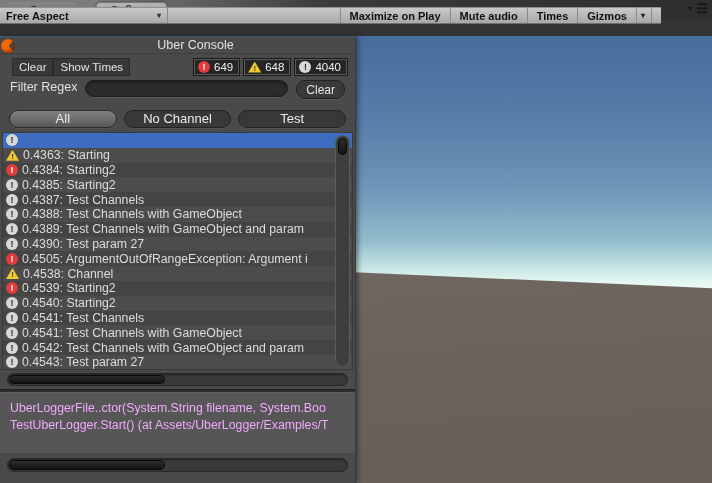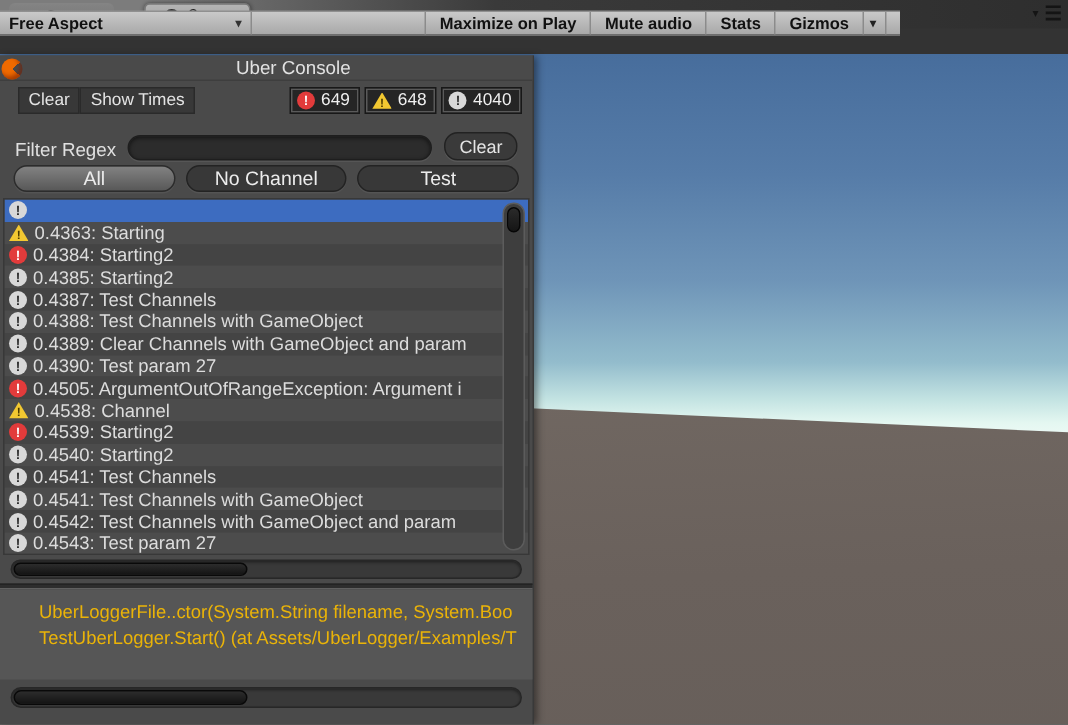--- a/index.html
+++ b/index.html
@@ -15,21 +15,21 @@
   .tab-game { left:96px; background:linear-gradient(#b4b4b4,#9d9d9d); border:1px solid #777; border-bottom:none;
     box-shadow:0 0 3px rgba(0,0,0,.45);font-family:Liberation Mono, monospace; }
   .grid-icon { font-size:12px; color:#262626; line-height:1; }
   .pacman-dark { width:11px; height:11px; border-radius:50%;
     background:conic-gradient(#2f2f2f 0 225deg, rgba(0,0,0,0) 225deg 315deg, #2f2f2f 315deg 360deg); }
   .tabbar-menu { position:absolute; right:4px; top:2px; display:flex; align-items:center; gap:4px; color:#141414; }
   .mini-caret { font-size:8px; line-height:1; }
   .hamburger { font-size:13px; font-weight:bold; line-height:1; }
 
   
-  .gtoolbar { position:absolute; top:7px; left:0; width:600px; height:17px;
+  .gtoolbar { position:absolute; top:7px; left:0; width:661px; height:17px;
     background:linear-gradient(#c9c9c9,#a8a8a8); border-top:1px solid #909090; border-bottom:1px solid #6f6f6f;
     display:flex; align-items:center; font-size:11px; font-weight:bold; color:#111; }
   .aspect { display:flex; align-items:center; height:100%; width:168px; padding:0 6px;
     border-right:1px solid #8b8b8b; }
   .aspect .caret { margin-left:auto; font-size:8px; color:#333; }
   .gtb-group { margin-left:auto; display:flex; height:100%; align-items:stretch; }
   .gtb-btn { display:flex; align-items:center; padding:0 9px; border-left:1px solid #8b8b8b; white-space:nowrap; }
   .gtb-caret { display:flex; align-items:center; padding:0 6px 0 4px; border-left:1px solid #8b8b8b;
     font-size:8px; color:#222; }
   .gtb-end { width:10px; border-left:1px solid #8b8b8b; }
@@ -51,21 +51,21 @@
     background:conic-gradient(#f06a00 0 50deg, rgba(0,0,0,0) 50deg 130deg, #f06a00 130deg 360deg);
     box-shadow:inset -2px -2px 3px rgba(120,30,0,.6); }
 
   .btnrow { flex:0 0 26px; display:flex; align-items:center; padding:0 8px 0 12px; }
   .sm-btn { background:#383838; border:1px solid #2a2a2a; color:#e4e4e4; font-size:11.5px;
     padding:2px 6px; line-height:1.1; cursor:default; }
   .badges { margin-left:auto; display:flex; gap:5px; }
   .badge { display:flex; align-items:center; gap:4px; background:#252525; border:1px solid #5a5a5a;
     outline:1px solid #181818; padding:1px 5px 1px 3px; font-size:11.5px; color:#f0f0f0; cursor:default; }
 
-  .filterrow { flex:0 0 27px; display:flex; align-items:flex-end; gap:8px; padding:0 10px; }
+  .filterrow { flex:0 0 27px; display:flex; align-items:flex-start; gap:8px; padding:0 10px; }
   .filterlabel { font-size:12.5px; color:#e0e0e0; white-space:nowrap; }
   .filterinput { flex:1; height:17px; background:#2c2c2c; border:1px solid #1e1e1e; border-radius:9px;
     box-shadow:inset 0 1px 3px rgba(0,0,0,.55), 0 1px 0 rgba(255,255,255,.07);
     color:#e8e8e8; font-size:12px; padding:0 8px; outline:none; font-family:"Liberation Sans",sans-serif; }
   .pill-btn { height:19px; border-radius:9px; background:#3a3a3a; border:1px solid #222;
     box-shadow:0 1px 0 rgba(255,255,255,.08); color:#e4e4e4; font-size:12px; padding:0 9px; cursor:default;
     display:flex; align-items:center; }
 
   .chrow { flex:0 0 23px; display:flex; align-items:center; gap:7px; padding:0 9px; }
   .chbtn { flex:1; height:18px; border-radius:9px; background:#383838; border:1px solid #232323;
@@ -96,22 +96,22 @@
 
   .hscroll { flex:0 0 13px; margin:3px 7px 1px 7px; position:relative;
     background:#393939; border:1px solid #272727; border-radius:7px;
     box-shadow:inset 0 1px 2px rgba(0,0,0,.4); }
   .hthumb { position:absolute; left:1px; top:1px; bottom:1px; width:46%;
     background:linear-gradient(#2c2c2c,#141414); border:1px solid #090909; border-radius:6px; }
 
   .divider { flex:0 0 4px; margin-top:2px; background:#2d2d2d;
     border-top:1px solid #232323; border-bottom:1px solid #606060; }
 
-  .details { flex:0 0 60px; background:#565656; padding:7px 10px 0 26px;
-    font-size:12.3px; line-height:16.5px; color:#eab308; overflow:hidden; }
+  .details { flex:0 0 60px; background:#565656; padding:7px 10px 0 10px;
+    font-size:12.3px; line-height:16.5px; color:#f0abfc; overflow:hidden; }
   .detline { white-space:nowrap; cursor:default; }
 
   .cspacer { flex:1; }
   .hscroll.bottom { margin:0 7px 11px 7px; flex:0 0 14px; }
 </style>
 </head>
 <body>
 
 <div>
 
@@ -131,21 +131,21 @@
   </div>
 
   <div class="gtoolbar">
     <div class="aspect">
       <span>Free Aspect</span>
       <span class="caret">▾</span>
     </div>
     <div class="gtb-group">
       <div class="gtb-btn">Maximize on Play</div>
       <div class="gtb-btn">Mute audio</div>
-      <div class="gtb-btn">Stats</div>
+      <div class="gtb-btn">Times</div>
       <div class="gtb-btn">Gizmos</div>
       <div class="gtb-caret">
           <span>▾</span>
         </div>
       <div class="gtb-end"></div>
     </div>
   </div>
 
   <div class="viewport">
     <div class="ground"></div>
@@ -208,21 +208,21 @@
           <div class="logrow">
     <span class="sev sev-info sev-circle">!</span>
     <span class="row-text">0.4387: Test Channels</span>
   </div>
           <div class="logrow">
     <span class="sev sev-info sev-circle">!</span>
     <span class="row-text">0.4388: Test Channels with GameObject</span>
   </div>
           <div class="logrow">
     <span class="sev sev-info sev-circle">!</span>
-    <span class="row-text">0.4389: Clear Channels with GameObject and param</span>
+    <span class="row-text">0.4389: Test Channels with GameObject and param</span>
   </div>
           <div class="logrow">
     <span class="sev sev-info sev-circle">!</span>
     <span class="row-text">0.4390: Test param 27</span>
   </div>
           <div class="logrow">
     <span class="sev sev-error sev-circle">!</span>
     <span class="row-text">0.4505: ArgumentOutOfRangeException: Argument i</span>
   </div>
           <div class="logrow">

